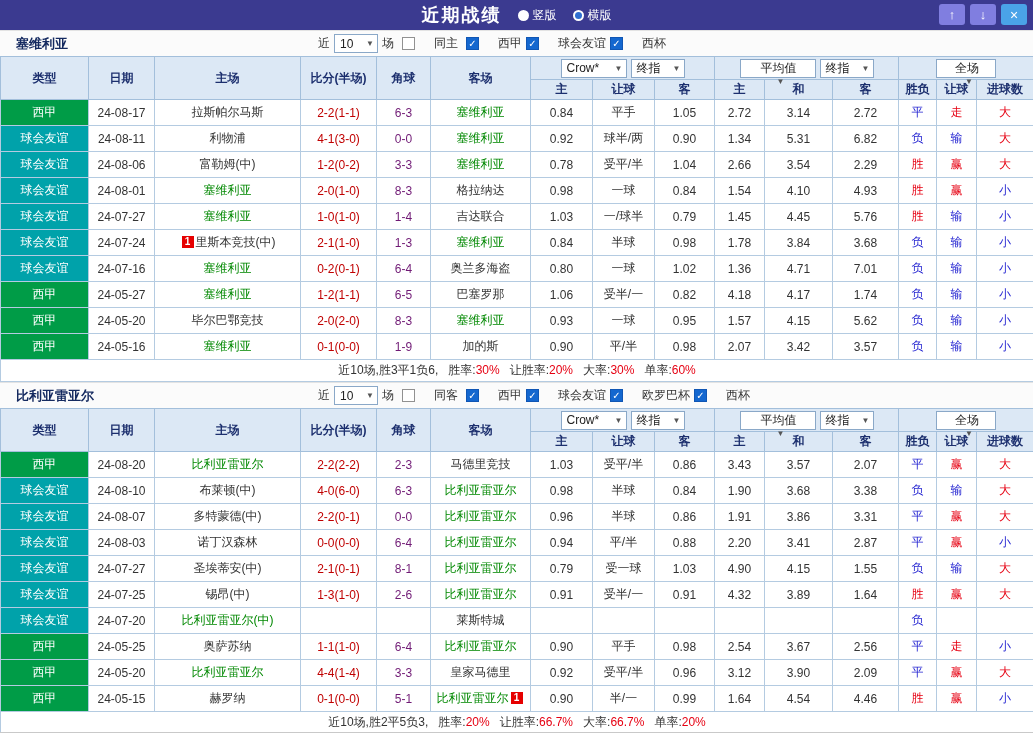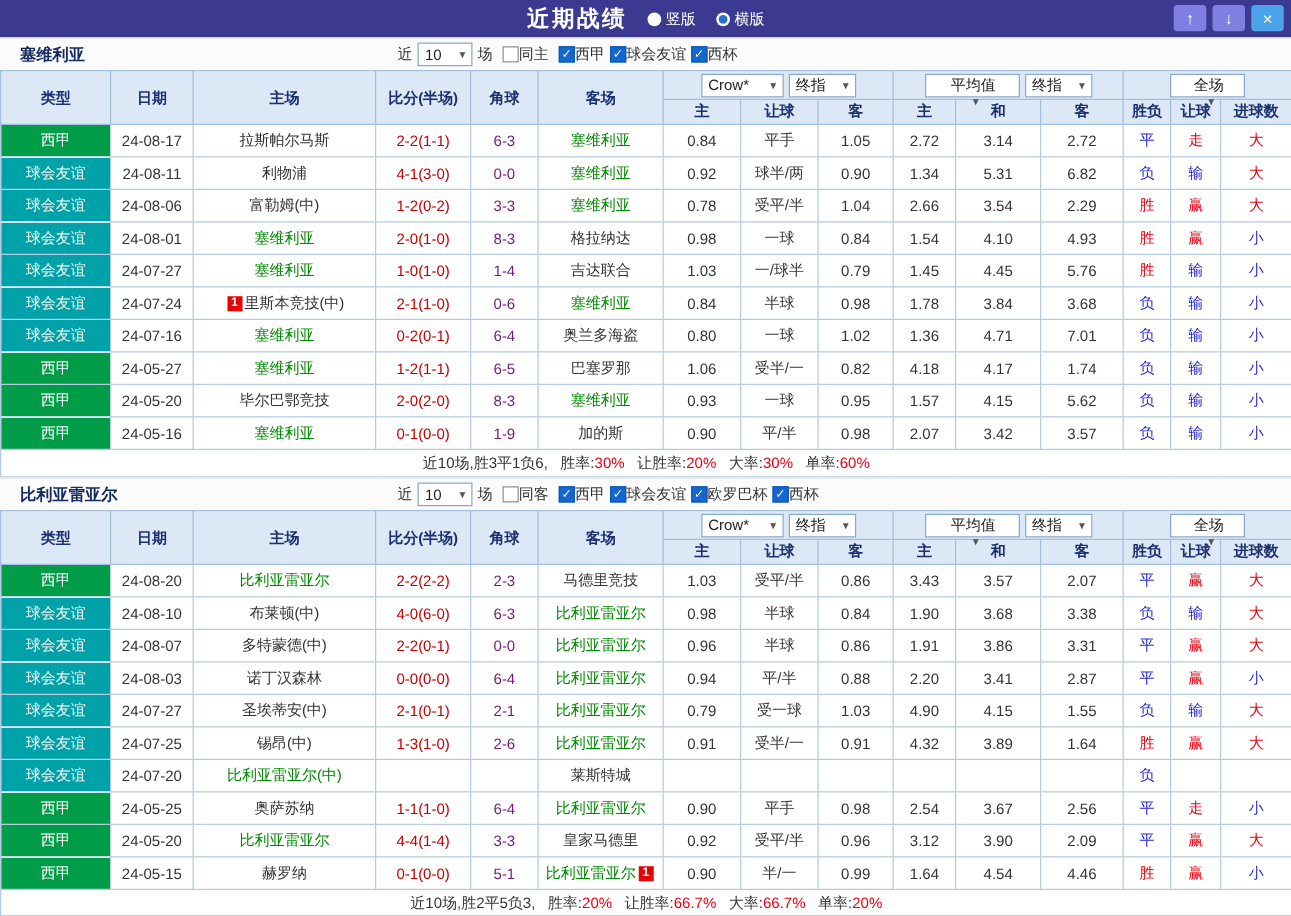--- a/index.html
+++ b/index.html
@@ -15,21 +15,21 @@
   .radio-circle.sel::after { content:""; position:absolute; left:2px; top:2px; right:2px; bottom:2px; background:#2f6fd0; border-radius:50%; }
   .topbar-buttons { position:absolute; right:6px; top:4px; display:flex; gap:5px; }
   .win-btn { width:26px; height:21px; border-radius:3px; background:#807ee0; color:#fff; display:flex; align-items:center; justify-content:center; font-size:13px; cursor:pointer; }
   .win-btn.close { background:#4aa3e8; font-size:14px; }
 
   
   .section { position:relative; }
   .section-bar { height:26px; position:relative; display:flex; align-items:center; background:#fbfbfb; border-top:1px solid #e3e3e3; }
   .team-name { margin-left:16px; font-size:13px; font-weight:bold; color:#152a60; }
   .filter-controls { position:absolute; left:318px; display:flex; align-items:center; gap:4px; font-size:12px; color:#333; white-space:nowrap; }
-  .cb-label { display:inline-flex; align-items:center; gap:0; cursor:pointer; margin-left:4px; }
+  .cb-label { display:inline-flex; align-items:center; gap:19px; cursor:pointer; margin-left:4px; }
   .cb { width:13px; height:13px; border:1px solid #919191; background:#fff; display:inline-flex; align-items:center; justify-content:center; font-size:10px; color:#fff; line-height:1; }
   .cb.checked { background:#1467cf; border-color:#1056b4; }
 
   
   .dd { display:inline-flex; align-items:center; justify-content:space-between; border:1px solid #8aa8c8; background:#fff; height:19px; padding:0 3px 0 5px; color:#222; cursor:pointer; font-size:12px; font-weight:normal; }
   .dd .arrow { font-size:8px; color:#555; margin-left:4px; }
   .dd-count { width:44px; }
   .dd-book { width:66px;text-align:right; }
   .dd-final { width:54px; }
   .dd-avg { width:76px;flex-direction:column; }
@@ -266,21 +266,21 @@
             <td class="odds-cell">5.76</td>
             <td class="res-cell res-r">胜</td>
             <td class="res-cell res-b">输</td>
             <td class="res-cell res-b">小</td>
           </tr>
           <tr>
             <td class="type-cell" style="background: rgb(0, 162, 170);">球会友谊</td>
             <td class="date-cell">24-07-24</td>
             <td class="team-cell"><span class="badge">1</span><span class="tname">里斯本竞技(中)</span></td>
             <td class="score-cell">2-1(1-0)</td>
-            <td class="corner-cell">0-6</td>
+            <td class="corner-cell">1-3</td>
             <td class="team-cell"><span class="tname focus">塞维利亚</span></td>
             <td class="odds-cell">0.84</td>
             <td class="odds-cell">半球</td>
             <td class="odds-cell">0.98</td>
             <td class="odds-cell">1.78</td>
             <td class="odds-cell">3.84</td>
             <td class="odds-cell">3.68</td>
             <td class="res-cell res-b">负</td>
             <td class="res-cell res-b">输</td>
             <td class="res-cell res-b">小</td>
@@ -529,21 +529,21 @@
             <td class="odds-cell">2.87</td>
             <td class="res-cell res-b">平</td>
             <td class="res-cell res-r">赢</td>
             <td class="res-cell res-b">小</td>
           </tr>
           <tr>
             <td class="type-cell" style="background: rgb(0, 162, 170);">球会友谊</td>
             <td class="date-cell">24-07-27</td>
             <td class="team-cell"><span class="tname">圣埃蒂安(中)</span></td>
             <td class="score-cell">2-1(0-1)</td>
-            <td class="corner-cell">2-1</td>
+            <td class="corner-cell">8-1</td>
             <td class="team-cell"><span class="tname focus">比利亚雷亚尔</span></td>
             <td class="odds-cell">0.79</td>
             <td class="odds-cell">受一球</td>
             <td class="odds-cell">1.03</td>
             <td class="odds-cell">4.90</td>
             <td class="odds-cell">4.15</td>
             <td class="odds-cell">1.55</td>
             <td class="res-cell res-b">负</td>
             <td class="res-cell res-b">输</td>
             <td class="res-cell res-r">大</td>

